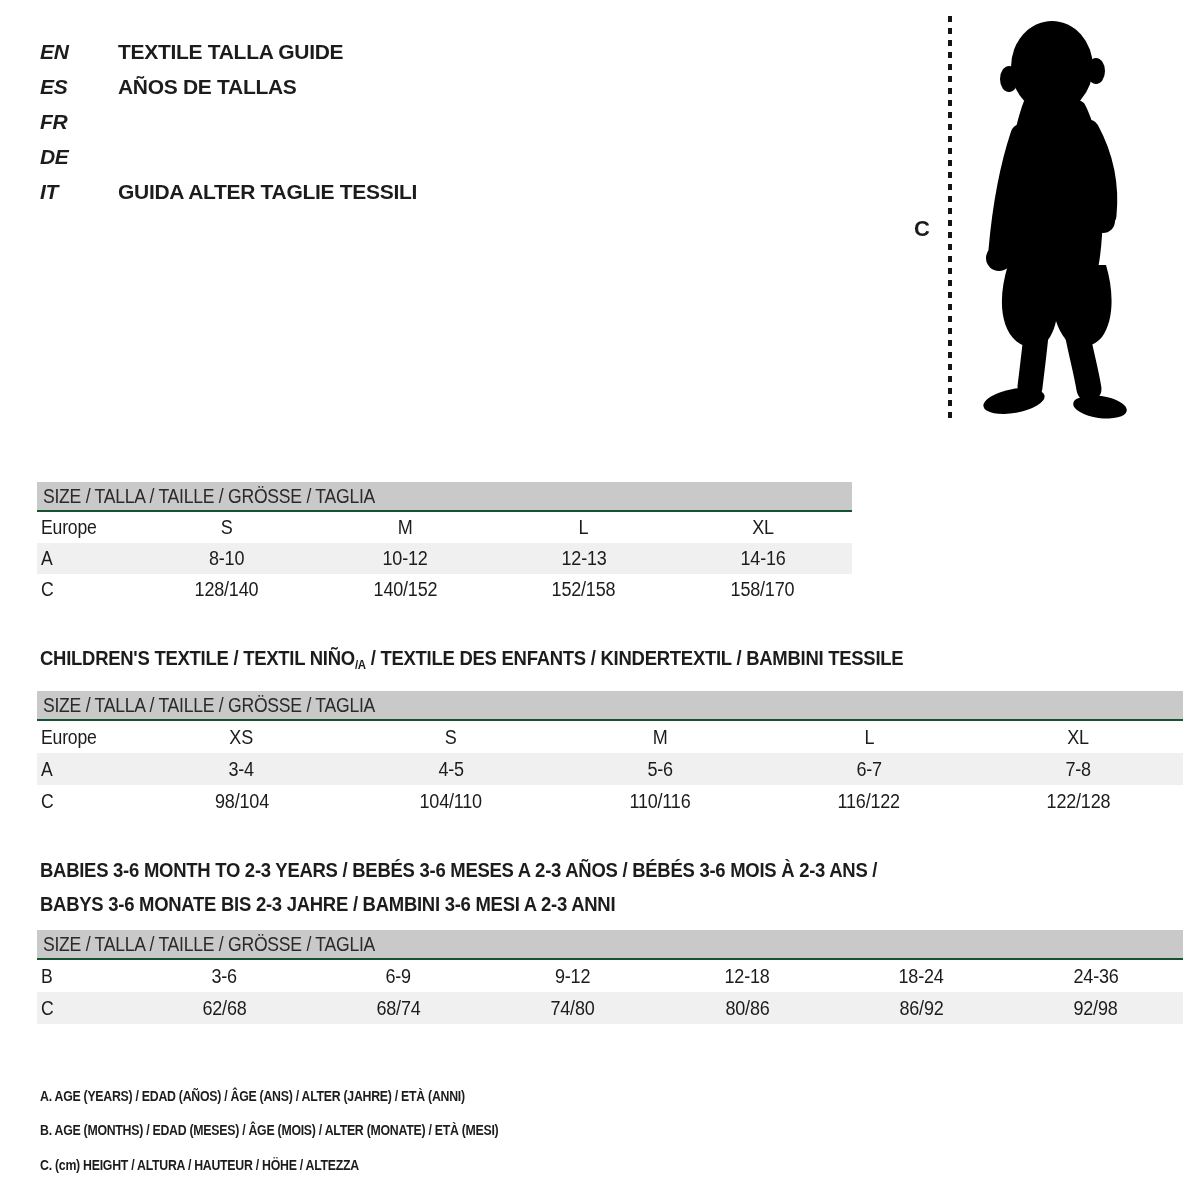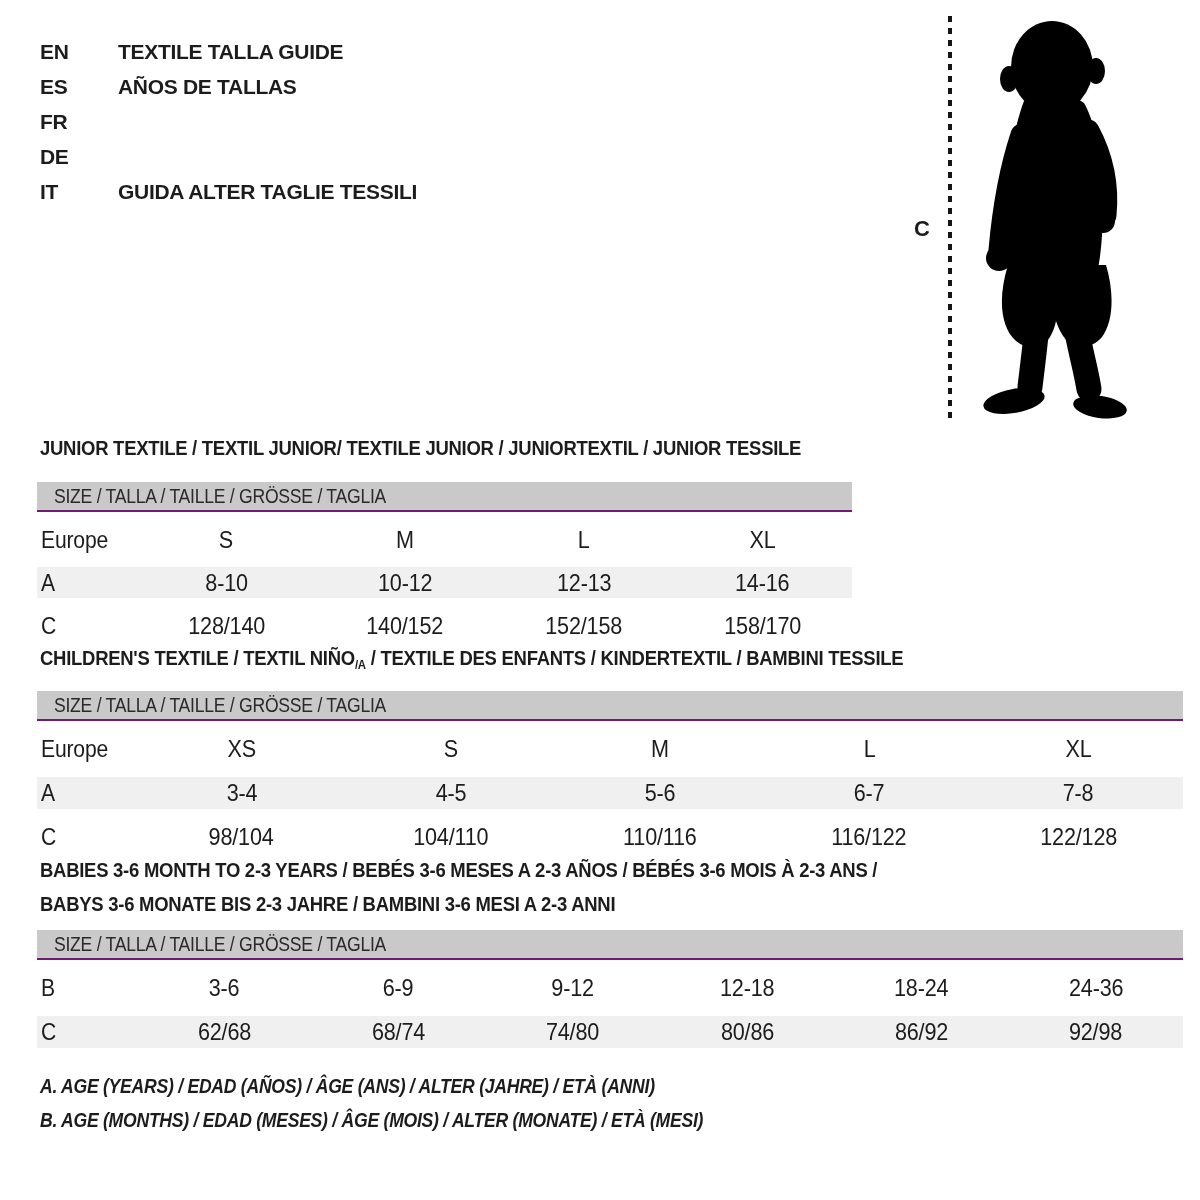--- a/index.html
+++ b/index.html
@@ -7,51 +7,51 @@
   body { font-family:"Liberation Sans", sans-serif; color:#1c1c1c; }
   #canvas { position:relative; width:1200px; height:1200px; background:#ffffff; overflow:hidden; }
 
   
   .cond  { display:inline-block; transform:scaleX(0.90); white-space:nowrap; }
   .condL { display:inline-block; transform:scaleX(0.88); transform-origin:left center; white-space:nowrap; }
 
   
   .lang-list { position:absolute; left:40px; top:34px; }
   .lang-row { display:flex; height:35px; align-items:center; font-weight:700; font-size:21px; letter-spacing:-0.3px; }
-  .lang-code { width:78px; }
+  .lang-code { width:78px;font-style:italic; }
   .lang-title { }
 
   
   .measure-line { position:absolute; left:948px; top:16px; width:4px; height:402px;
     background:repeating-linear-gradient(to bottom, #141414 0 6px, transparent 6px 12px); }
   .figure-label { position:absolute; left:914px; top:216px; font-weight:700; font-size:22px; }
   .baby-svg { position:absolute; left:972px; top:14px; width:164px; height:406px; }
 
   
   .sec-title { position:absolute; left:40px; font-weight:700; font-size:21px; letter-spacing:-0.3px; }
   .sec-title .sub { font-size:13px; vertical-align:-4px; }
   .two-line { line-height:34px; }
 
   
-  .size-bar { position:absolute; left:37px; height:30px; background:#c9c9c9; border-bottom:2px solid #701a75;
-    display:flex; align-items:center; padding-left:17px; font-size:20px; color:#2a2a2a; letter-spacing:-0.3px; }
+  .size-bar { position:absolute; left:37px; height:30px; background:#c9c9c9; border-bottom:2px solid #14532d;
+    display:flex; align-items:center; padding-left:6px; font-size:20px; color:#2a2a2a; letter-spacing:-0.3px; }
   .tbody { position:absolute; left:37px; }
-  .trow { display:grid; align-items:center; font-size:24px; letter-spacing:-0.2px;margin-top:12px; }
+  .trow { display:grid; align-items:center; font-size:20px; letter-spacing:-0.2px; }
   .g4 { grid-template-columns:100px repeat(4,1fr); }
   .g5 { grid-template-columns:100px repeat(5,1fr); }
   .g6 { grid-template-columns:100px repeat(6,1fr); }
   .h31 { height:31px; } .h32 { height:32px; }
   .trow .lbl { text-align:left; padding-left:4px; }
   .trow .val { text-align:center; }
   .shade { background:#f0f0f0; }
   .w-junior { width:815px; } .w-wide { width:1146px; }
 
   
   .legend { position:absolute; left:40px; top:1069px; }
-  .legend-line { height:34.5px; display:flex; align-items:center; font-weight:700; font-size:20px; letter-spacing:-0.3px;font-style:italic; }
+  .legend-line { height:34.5px; display:flex; align-items:flex-end; font-weight:700; font-size:14px; letter-spacing:-0.3px; }
 </style>
 </head>
 <body>
 
 <div id="canvas">
 
   <div class="lang-list">
     <div class="lang-row">
       <span class="lang-code">EN</span>
       <span class="lang-title">TEXTILE TALLA GUIDE</span>
@@ -85,23 +85,20 @@
       <path d="M116 116 C130 142 136 170 133 200" fill="none" stroke="#000000" stroke-width="23" stroke-linecap="round"></path>
       <circle cx="131" cy="206" r="12"></circle>
       <path d="M36 250 C26 282 28 312 44 326 C56 336 70 334 78 322 C81 317 83 311 84 306 C86 312 89 319 94 325 C104 335 120 334 130 322 C142 306 142 276 134 250 Z"></path>
       <path d="M64 320 C62 340 60 355 58 372" fill="none" stroke="#000000" stroke-width="25" stroke-linecap="round"></path>
       <path d="M106 322 C110 342 114 356 117 374" fill="none" stroke="#000000" stroke-width="25" stroke-linecap="round"></path>
       <ellipse cx="42" cy="386" rx="31" ry="12" transform="rotate(-10 42 386)"></ellipse>
       <ellipse cx="128" cy="392" rx="27" ry="11" transform="rotate(8 128 392)"></ellipse>
     </g>
   </svg>
 
-  <div class="sec-title" style="top:436px">
-    <span class="condL">JUNIOR TEXTILE / TEXTIL JUNIOR/ TEXTILE JUNIOR / JUNIORTEXTIL / JUNIOR TESSILE</span>
-  </div>
   <div class="size-bar w-junior" style="top:482px">
     <span class="condL">SIZE / TALLA / TAILLE / GRÖSSE / TAGLIA</span>
   </div>
   <div class="tbody w-junior" style="top:512px">
     <div class="trow g4 h31">
       <div class="lbl"><span class="condL">Europe</span></div>
       <div class="val"><span class="cond">S</span></div>
       <div class="val"><span class="cond">M</span></div>
       <div class="val"><span class="cond">L</span></div>
       <div class="val"><span class="cond">XL</span></div>
@@ -183,15 +180,18 @@
     </div>
   </div>
 
   <div class="legend">
     <div class="legend-line">
         <span class="condL">A. AGE (YEARS) / EDAD (AÑOS) / ÂGE (ANS) / ALTER (JAHRE) / ETÀ (ANNI)</span>
       </div>
     <div class="legend-line">
         <span class="condL">B. AGE (MONTHS) / EDAD (MESES) / ÂGE (MOIS) / ALTER (MONATE) / ETÀ (MESI)</span>
       </div>
+    <div class="legend-line">
+        <span class="condL">C. (cm) HEIGHT / ALTURA / HAUTEUR / HÖHE / ALTEZZA</span>
+      </div>
   </div>
 
 </div>
 
 </body></html>

